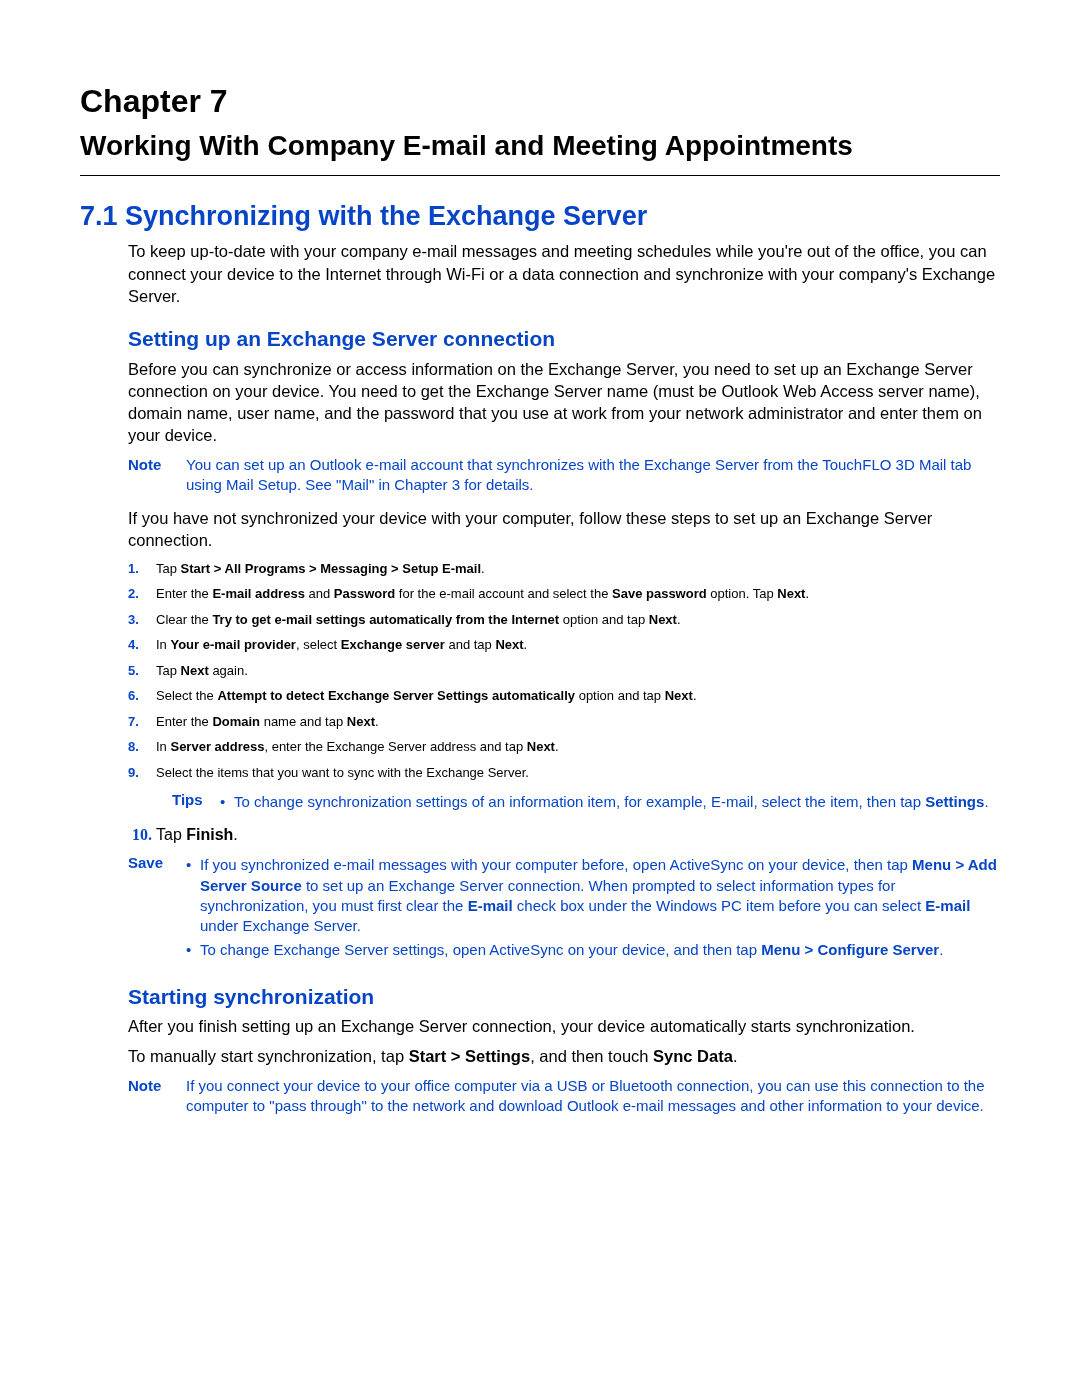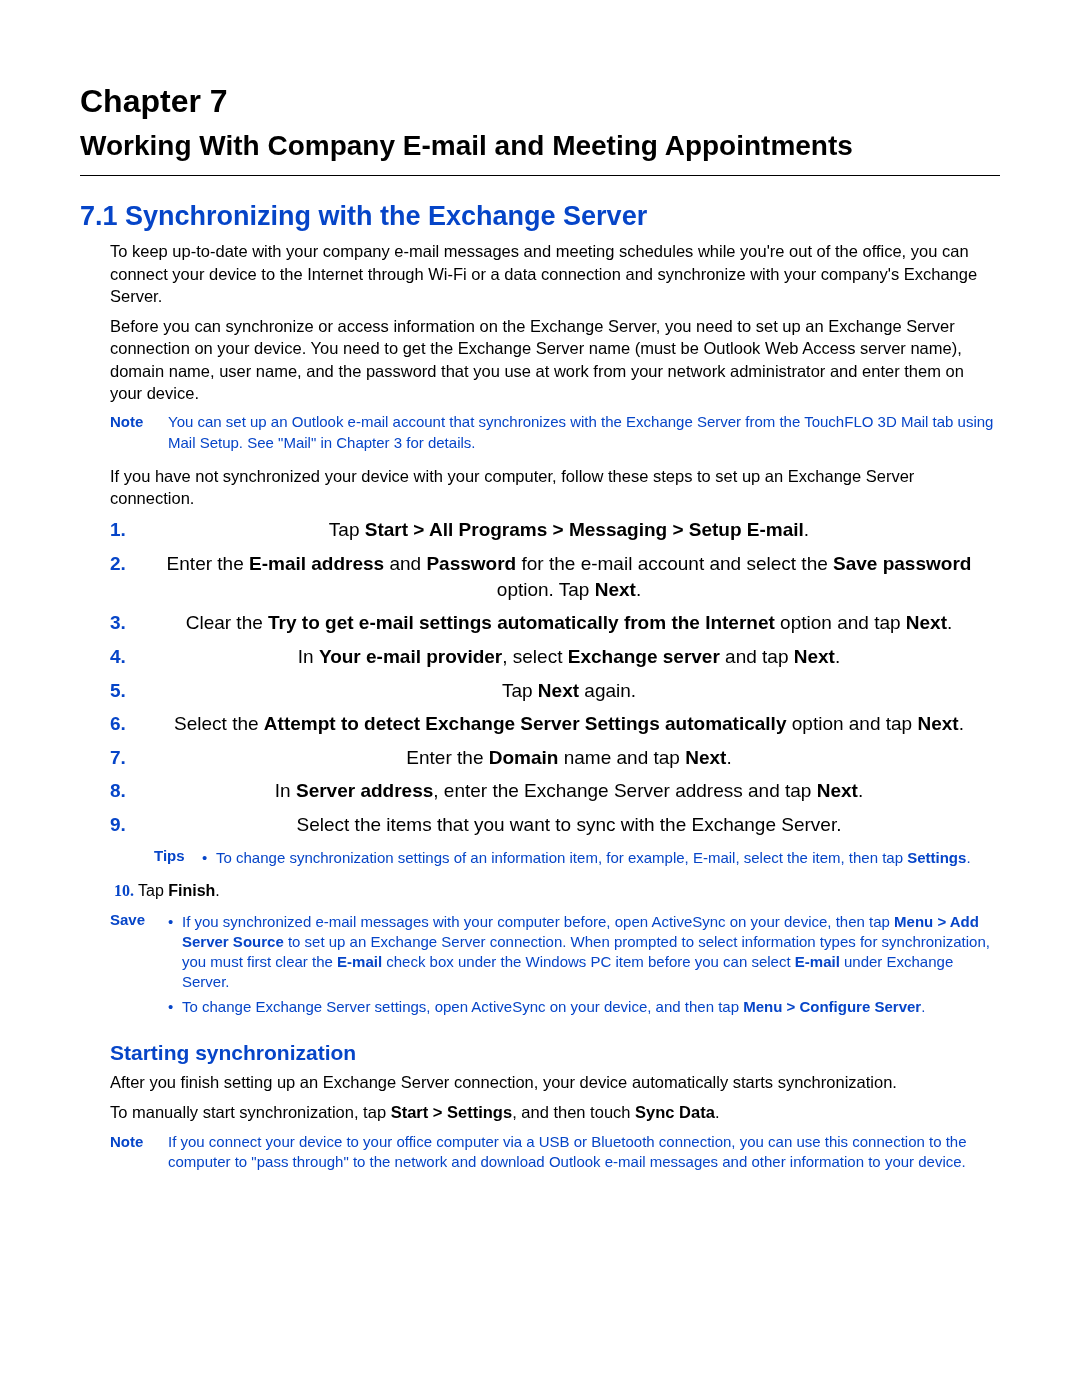--- a/index.html
+++ b/index.html
@@ -33,21 +33,21 @@
     font-size: 27px;
     font-weight: 700;
     margin: 14px 0 6px 0;
   }
   .h2sec {
     color: #0645c8;
     font-size: 21px;
     font-weight: 700;
     margin: 18px 0 4px 0;
   }
-  .indent1 { margin-left: 30px; }
+  .indent1 { margin-left: 48px; }
   .para { margin: 4px 0 8px 0; }
   .note-block {
     color: #0645c8;
     font-size: 15px;
     margin: 6px 0 8px 0;
     display: flex;
   }
   .note-label {
     font-weight: 700;
     flex: 0 0 58px;
@@ -60,22 +60,21 @@
     list-style: none;
     padding: 0;
     margin: 6px 0 6px 0;
     counter-reset: step;
   }
   ol.steps > li {
     counter-increment: step;
     margin: 0 0 8px 0;
     padding-left: 28px;
     position: relative;
-    font-size: 19px;
-    text-align: center;
+    font-size: 13px;
   }
   ol.steps > li::before {
     content: counter(step) ".";
     position: absolute;
     left: 0;
     top: 0;
     font-weight: 700;
     color: #0645c8;
   }
   .b { font-weight: 700; }
@@ -107,20 +106,21 @@
 <body>
 
 <div class="chapter-title">Chapter 7</div>
 <div class="chapter-sub">Working With Company E-mail and Meeting Appointments</div>
 <hr class="rule">
 
 <div class="h1sec">7.1  Synchronizing with the Exchange Server</div>
 <div class="indent1">
   <p class="para">To keep up-to-date with your company e-mail messages and meeting schedules while you're out of the office, you can connect your device to the Internet through Wi-Fi or a data connection and synchronize with your company's Exchange Server.</p>
 
+  <div class="h2sec">Setting up an Exchange Server connection</div>
   <p class="para">Before you can synchronize or access information on the Exchange Server, you need to set up an Exchange Server connection on your device. You need to get the Exchange Server name (must be Outlook Web Access server name), domain name, user name, and the password that you use at work from your network administrator and enter them on your device.</p>
 
   <div class="note-block">
     <div class="note-label">Note</div>
     <div class="note-body">
         <p>You can set up an Outlook e-mail account that synchronizes with the Exchange Server from the TouchFLO 3D Mail tab using Mail Setup. See "Mail" in Chapter 3 for details.</p>
       </div>
   </div>
 
   <p class="para">If you have not synchronized your device with your computer, follow these steps to set up an Exchange Server connection.</p>

